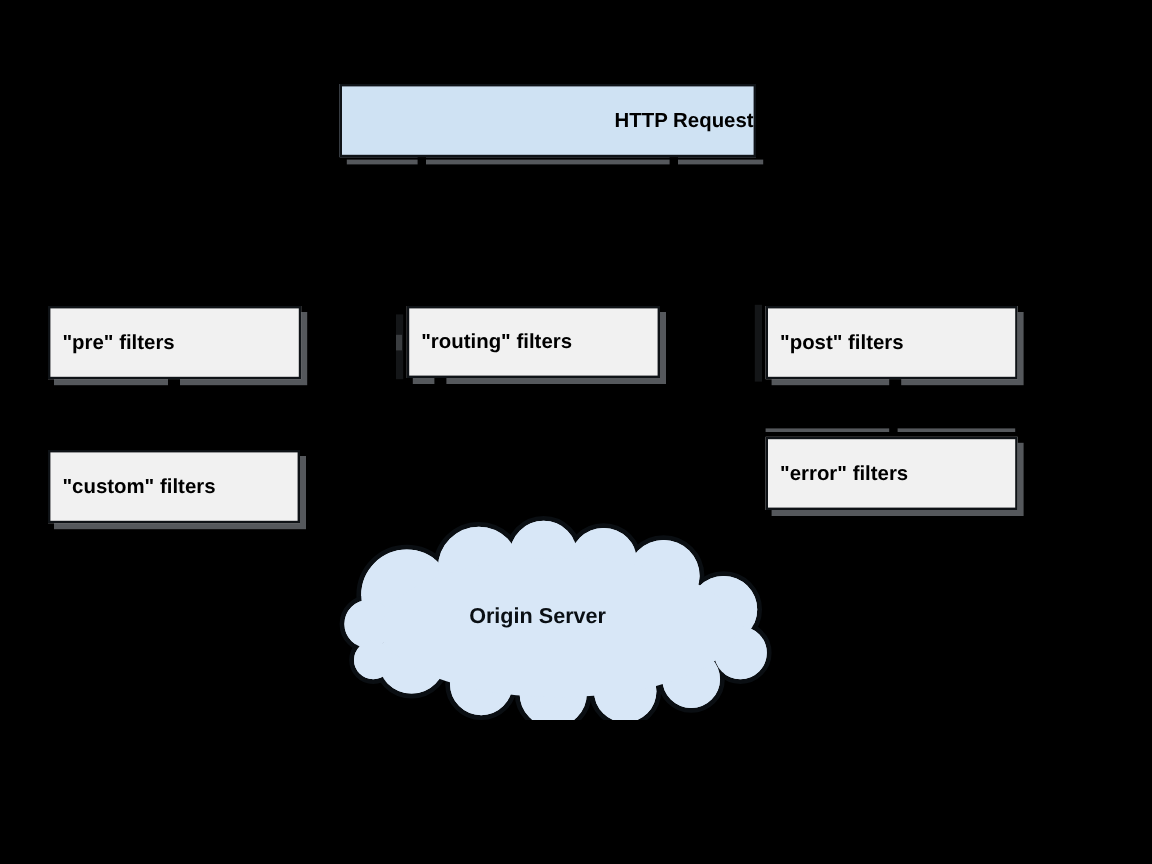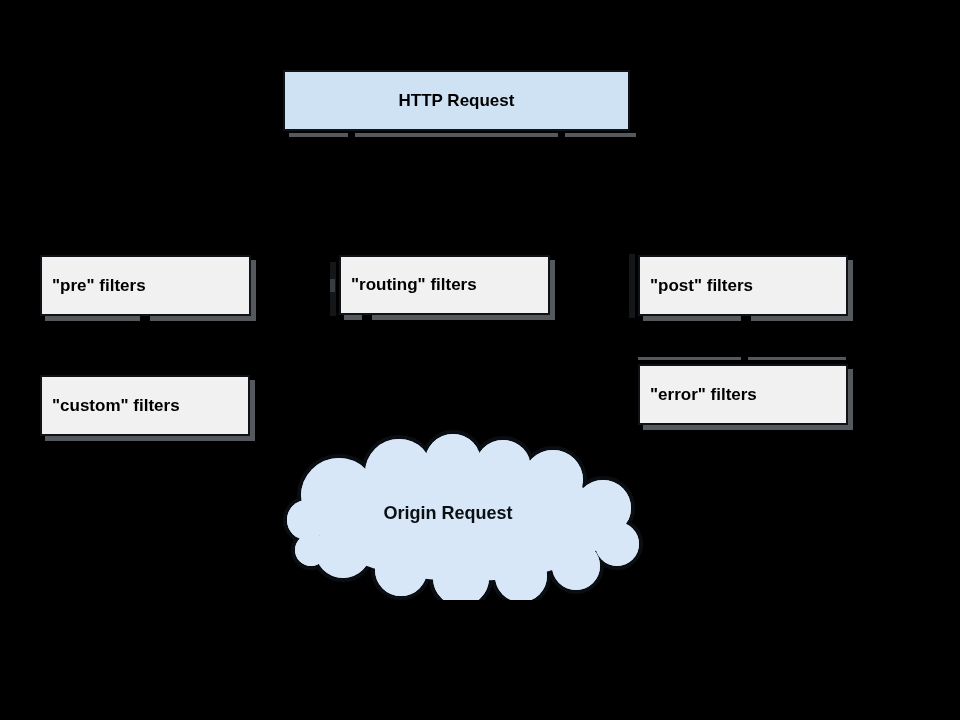--- a/index.html
+++ b/index.html
@@ -4,21 +4,21 @@
 <style>
   html,body{margin:0;padding:0;background:#000;}
   .canvas{
     position:relative;width:960px;height:720px;background:#000000;
     font-family:"Liberation Sans","DejaVu Sans",sans-serif;overflow:hidden;
   }
   .node{
     position:absolute;box-sizing:border-box;display:flex;align-items:center;
     font-weight:bold;font-size:17px;color:#000;border:2px solid #0f1317;
   }
-  .blue{background:#cfe2f3;justify-content:center;}
+  .blue{background:#cfe2f3;justify-content:flex-end;}
   .gray{background:#f1f1f1;padding-left:10px;box-shadow:5px 5px 0 0 #55585c;}
   .shadow-seg{position:absolute;background:#55585c;}
   .gap{position:absolute;background:#000;}
   .darkbar{position:absolute;background:#141618;}
   .notch{position:absolute;background:#3a3d40;}
   #http-box{left:283px;top:70px;width:347px;height:61px;}
   #http-shadow{left:289px;top:133px;width:347px;height:4px;}
   #pre-box{left:40px;top:255px;width:211px;height:61px;}
   #routing-box{left:339px;top:255px;width:211px;height:60px;}
   #post-box{left:638px;top:255px;width:210px;height:61px;}
@@ -100,15 +100,15 @@
         <circle cx="240" cy="148" r="26"></circle>
         <circle cx="180" cy="150" r="28"></circle>
         <circle cx="120" cy="142" r="26"></circle>
         <circle cx="62" cy="122" r="28"></circle>
         <circle cx="26" cy="92" r="20"></circle>
         <circle cx="30" cy="122" r="16"></circle>
         <ellipse cx="185" cy="95" rx="148" ry="58"></ellipse>
       </g>
     </svg>
   </div>
-  <div id="cloud-label">Origin Request</div>
+  <div id="cloud-label">Origin Server</div>
 
 </div>
 
 </body></html>

